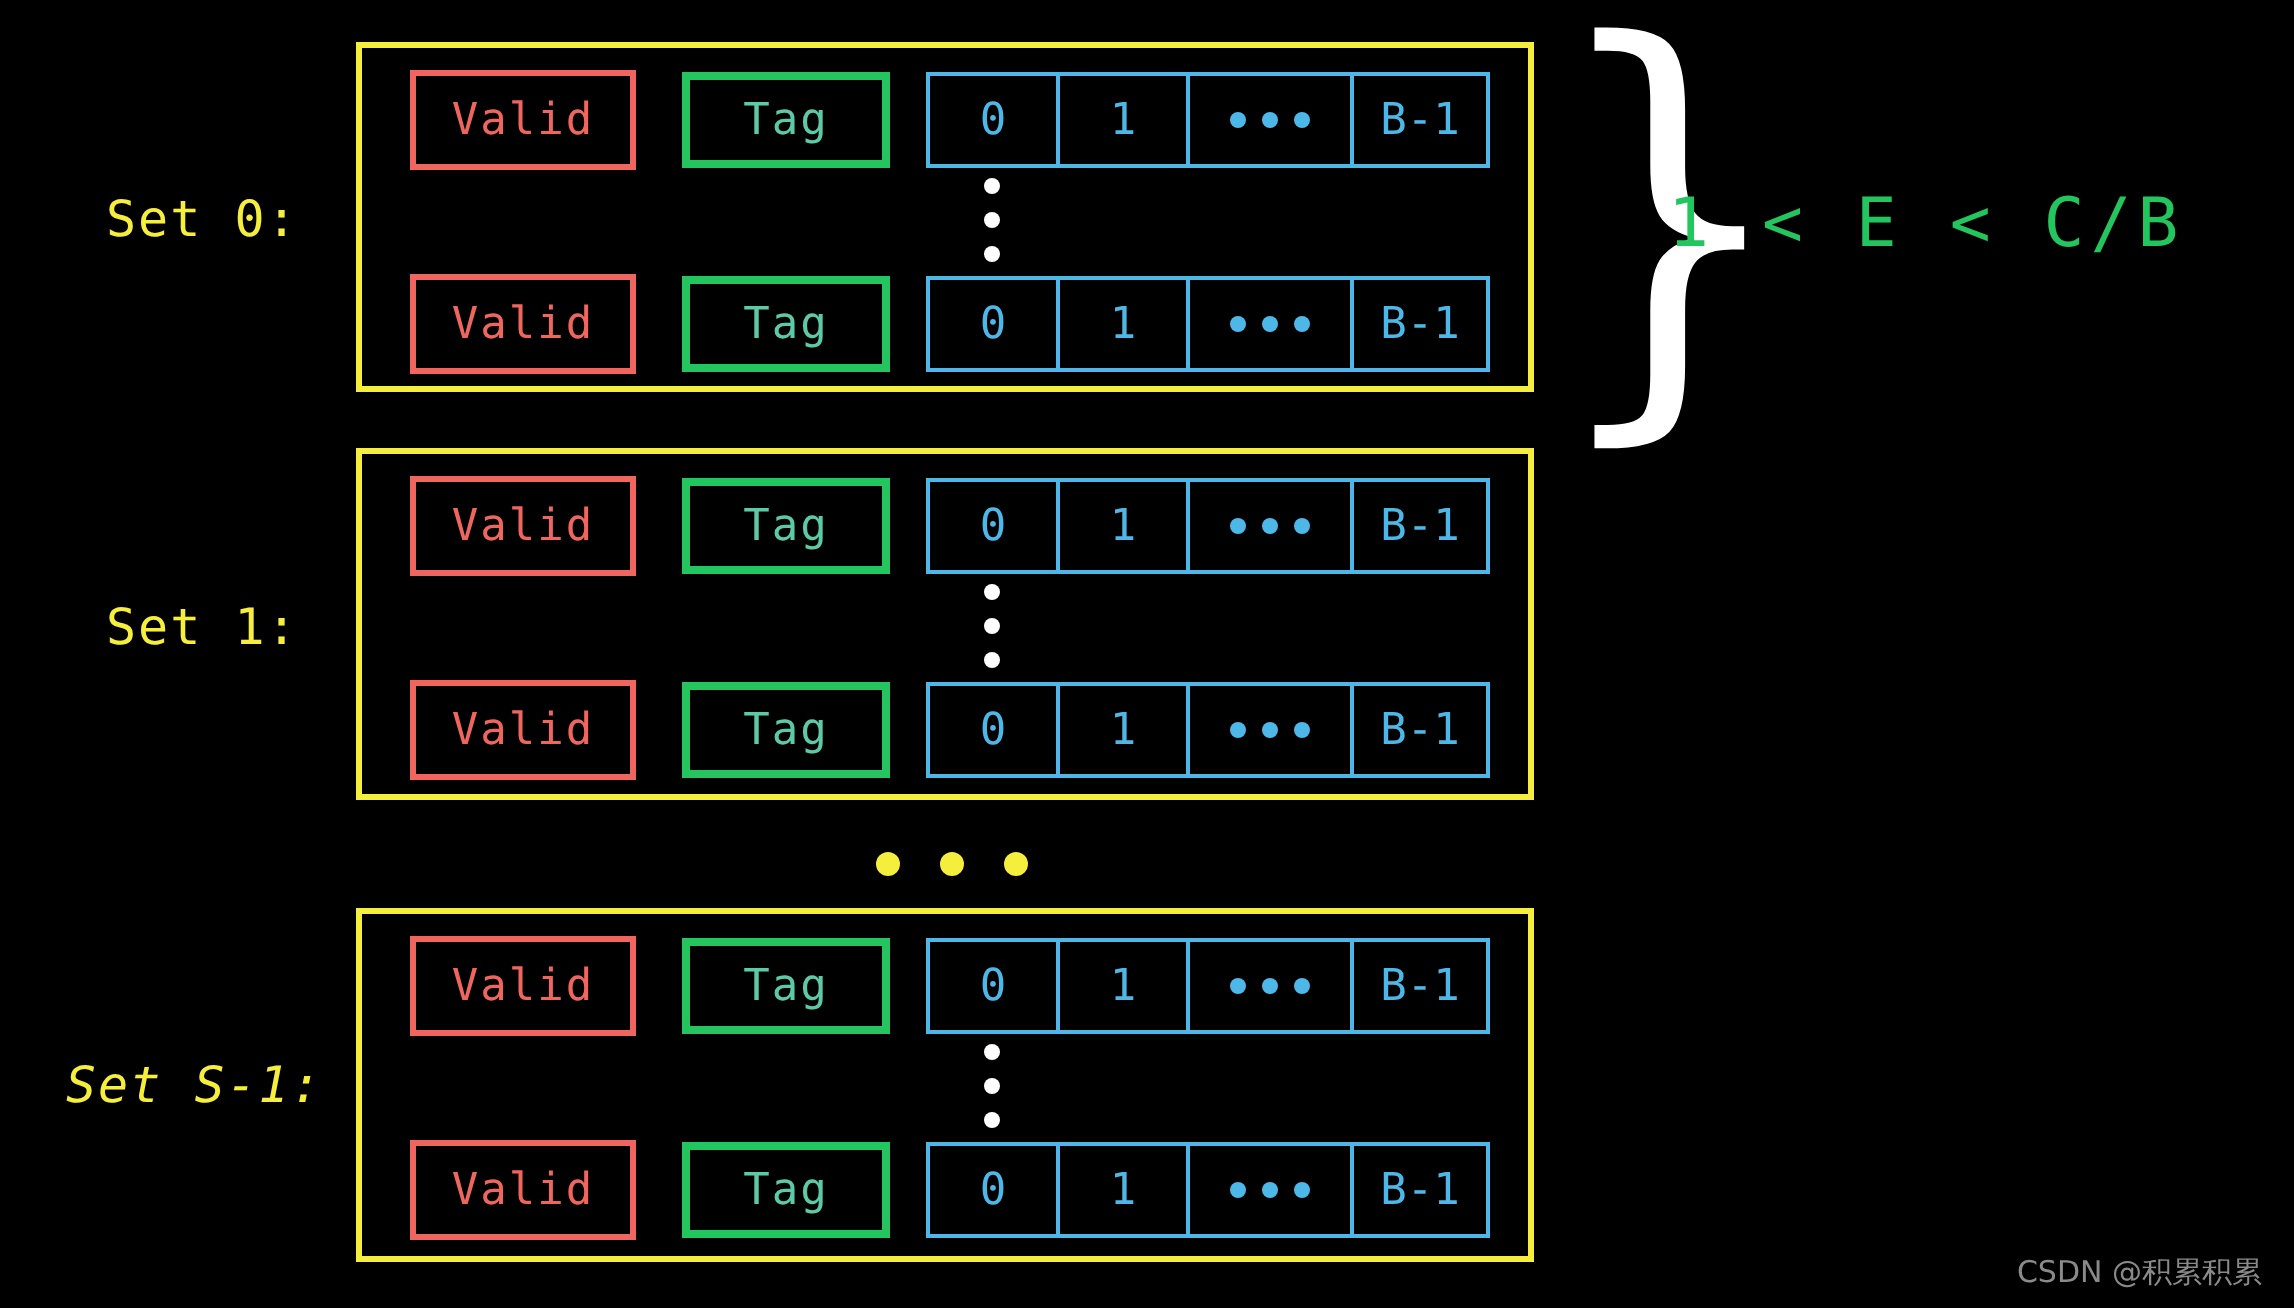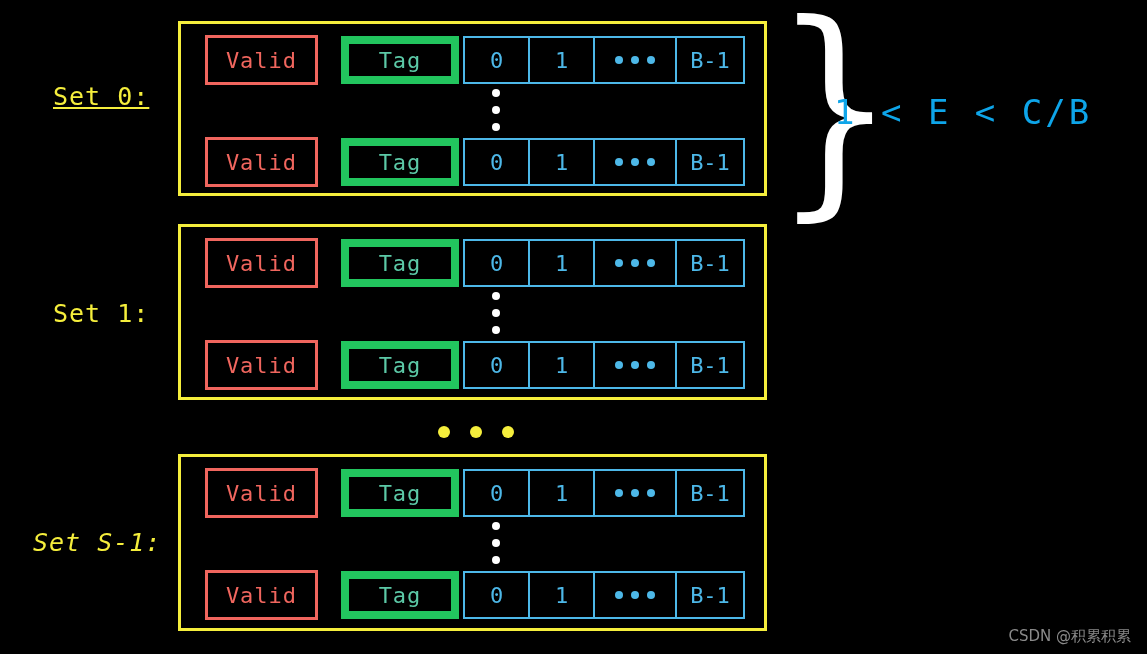--- a/index.html
+++ b/index.html
@@ -30,21 +30,21 @@
 
   
   .set-label {
     position: absolute;
     color: #f5ee3c;
     font-size: 25px;
     letter-spacing: 1px;
     white-space: nowrap;
     line-height: 1;
   }
-  .set-label-0    { left: 53px;  top: 84px; text-decoration: underline;  }
+  .set-label-0    { left: 53px;  top: 97px;  }
   .set-label-1    { left: 53px;  top: 301px; }
   .set-label-last { left: 33px;  top: 530px; font-style: italic; }
 
   
   .line-row {
     position: absolute;
     height: 50px;
     left: 0;
     right: 0;
   }
@@ -63,23 +63,23 @@
     font-size: 22px;
     display: flex;
     align-items: center;
     justify-content: center;
     letter-spacing: 1px;
   }
   .tag-box {
     position: absolute;
     left: 160px;
     top: 1px;
-    width: 118px;
+    width: 104px;
     height: 48px;
-    border: 8px solid #22c55e;
+    border: 4px solid #22c55e;
     box-sizing: border-box;
     color: #5cc9a7;
     font-size: 22px;
     display: flex;
     align-items: center;
     justify-content: center;
     letter-spacing: 1px;
   }
 
   
@@ -145,21 +145,21 @@
     font-family: "DejaVu Serif", "Liberation Serif", serif;
     line-height: 200px;
     font-weight: 300;
     overflow: visible;
     transform: scaleX(0.85);
   }
   .annotation {
     position: absolute;
     left: 834px;
     top: 95px;
-    color: #0ea5e9;
+    color: #22c55e;
     font-size: 34px;
     letter-spacing: 3px;
     white-space: nowrap;
     line-height: 1;
   }
 
   
   .set-ellipsis {
     position: absolute;
     left: 438px;

